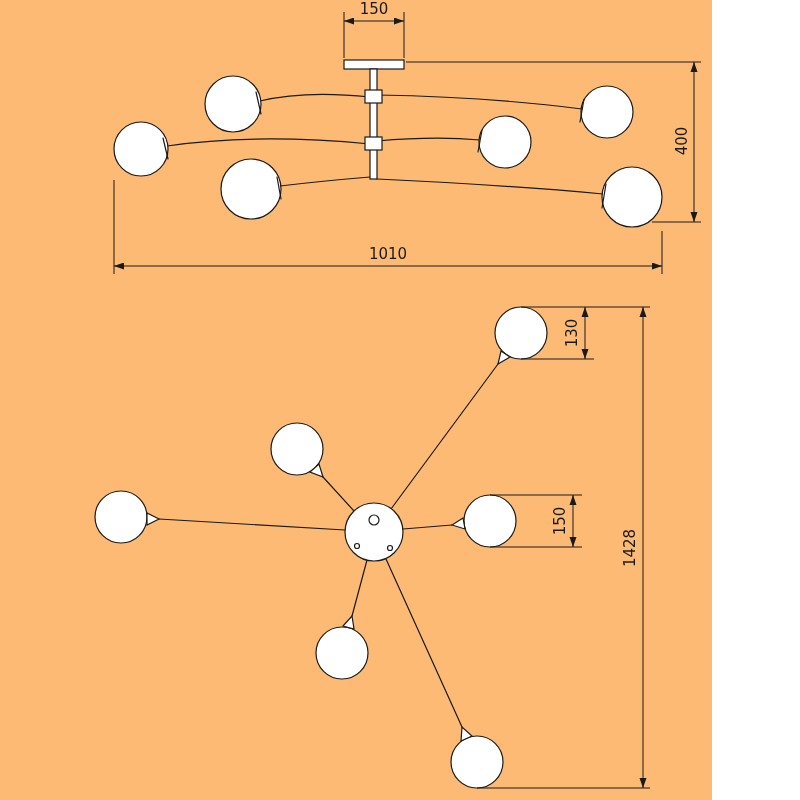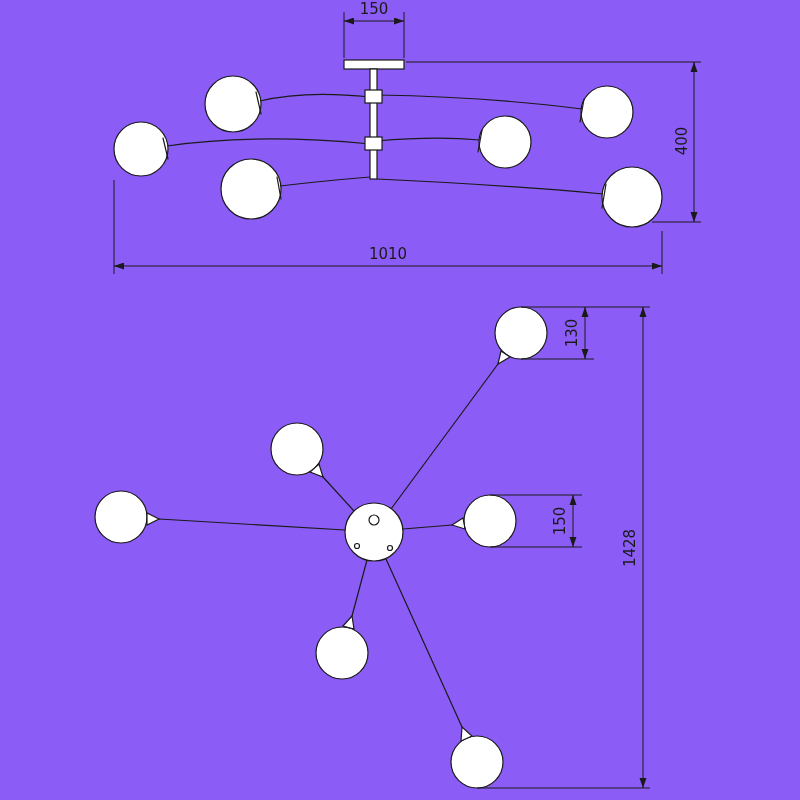--- a/index.html
+++ b/index.html
@@ -1,16 +1,16 @@
 <!DOCTYPE html>
 <html><head>
 <meta charset="utf-8">
 <style>
   html,body{margin:0;padding:0;background:#ffffff;}
-  .sheet{width:800px;height:800px;position:relative;background:#8b5cf6;overflow:hidden;}
+  .sheet{width:712px;height:800px;position:relative;background:#fdba74;overflow:hidden;}
   svg{display:block;}
   .ln{stroke:#1a1a1a;stroke-width:1.2;fill:none;stroke-linecap:round;}
   .fw{fill:#ffffff;stroke:#1a1a1a;stroke-width:1.2;}
   .dim{stroke:#1a1a1a;stroke-width:1;fill:none;}
   text{font-family:"DejaVu Sans","Liberation Sans",sans-serif;font-size:15px;fill:#1a1a1a;}
 </style>
 </head>
 <body>
 
 <div class="sheet">

